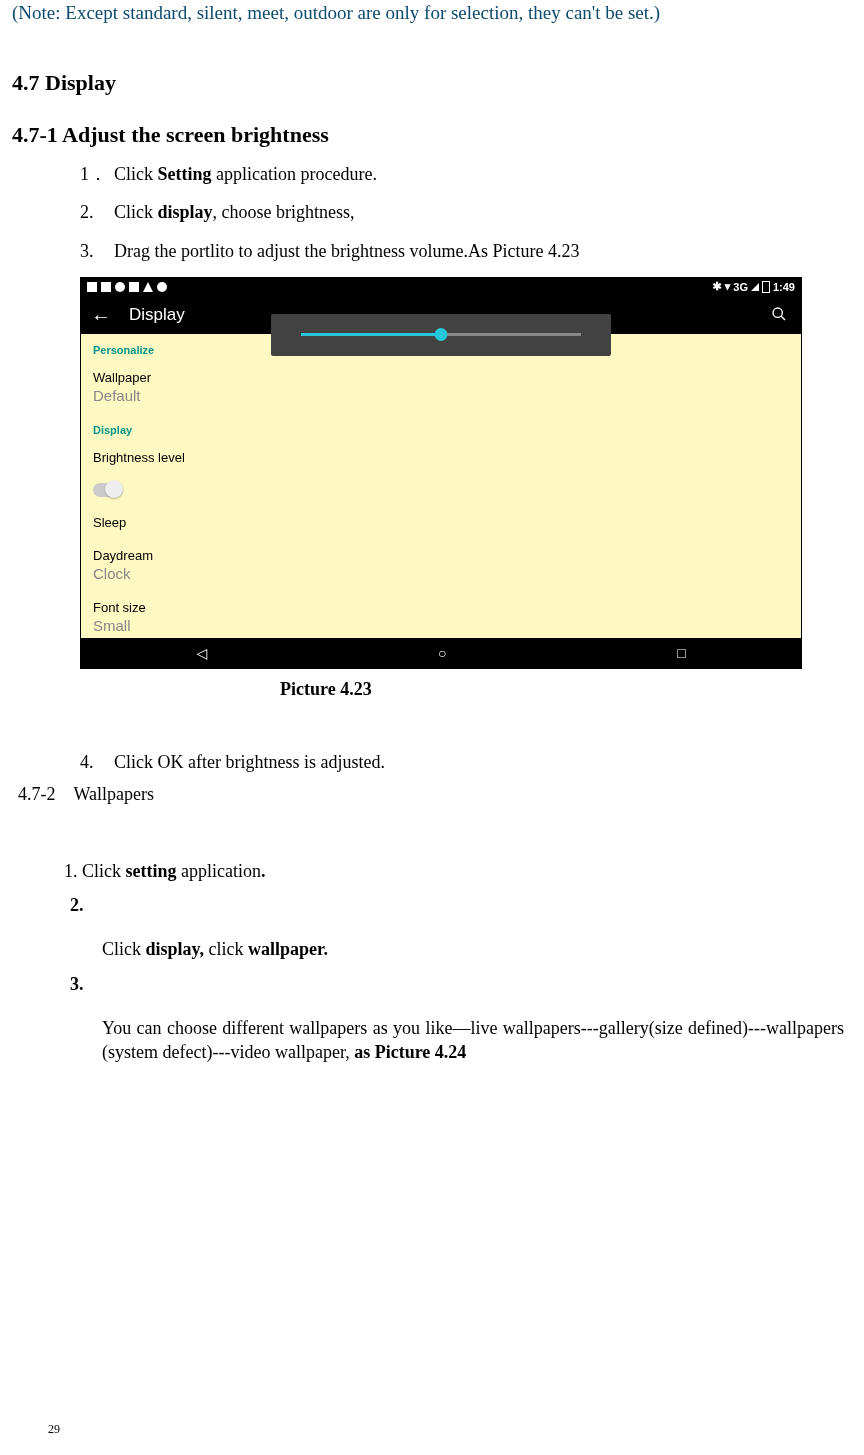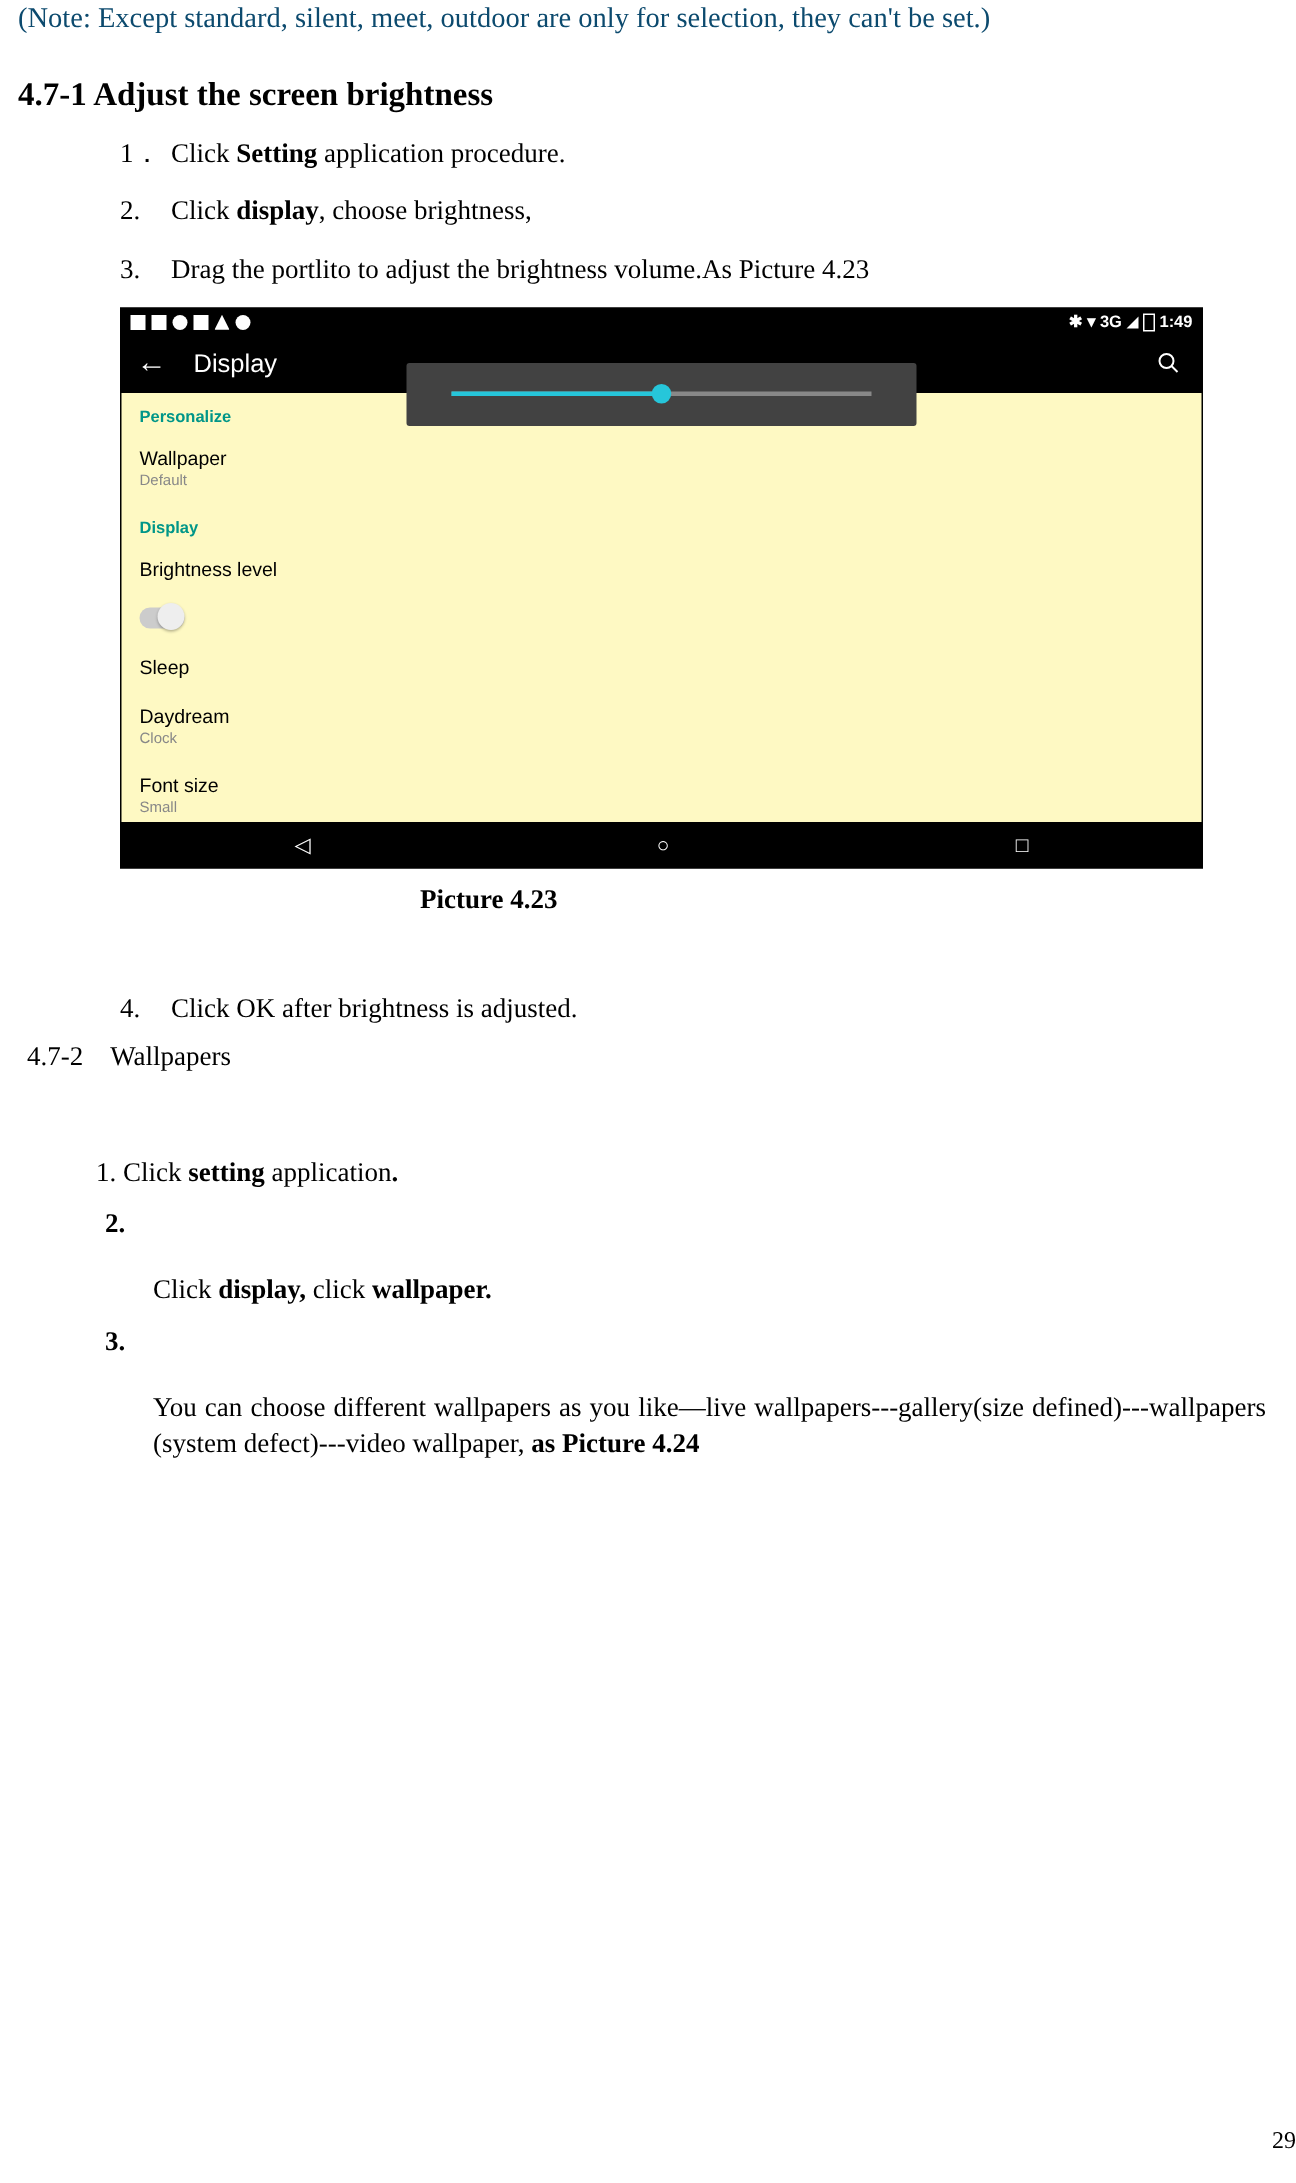--- a/index.html
+++ b/index.html
@@ -101,21 +101,21 @@
   .sect-hdr {
     color:#009688; font-weight:bold; font-size:11px;
     padding:10px 12px 6px;
   }
   .row {
     padding:8px 12px 10px; border-bottom:0;
     display:flex; align-items:center;
   }
   .row .lbls { flex:1; }
   .row .ttl { font-size:13px; color:#000; }
-  .row .sub { font-size:10px; color:#888; margin-top:2px; }
+  .row .sub { font-size:15px; color:#888; margin-top:2px; }
   .toggle {
     width:30px; height:14px; border-radius:7px; background:#ccc; position:relative;
   }
   .toggle::after {
     content:""; position:absolute; right:0; top:-3px;
     width:18px; height:18px; border-radius:50%;
     background:#eee; box-shadow:0 1px 2px rgba(0,0,0,.3);
   }
   .nav-bar {
     height:30px; background:#000; display:flex;
@@ -129,30 +129,31 @@
   .step4 { margin-top:50px; }
   .subsection {
     margin-left:0px; font-size:18px;
   }
   .sub-hdr { margin:10px 0 0 -2px; font-size:18px; }
   .sub-step { margin:10px 0 0 50px; line-height:1.35; display:flex; }
   .sub-step .num { width:32px; flex-shrink:0; }
   .sub-step .txt { flex:1; text-align:justify;margin-top:44px; }
   .pgno {
     position:absolute; bottom:20px; left:0; right:0;
-    text-align:right; font-size:16px;margin-left:48px;
+    text-align:left; font-size:12px;margin-left:48px;
   }
   b { font-weight:bold; }
 </style>
 </head>
 <body>
 
 <div class="page">
   <div class="note">(Note: Except standard, silent, meet, outdoor are only for selection, they can't be set.)</div>
 
+  <h2>4.7 Display</h2>
 
   <h4>4.7-1 Adjust the screen brightness</h4>
 
   <div class="steps">
     <div class="step">
       <span class="num">1．</span>
       <span class="txt">
         <span>Click </span><b>Setting</b><span> application procedure.</span>
       </span>
     </div>

